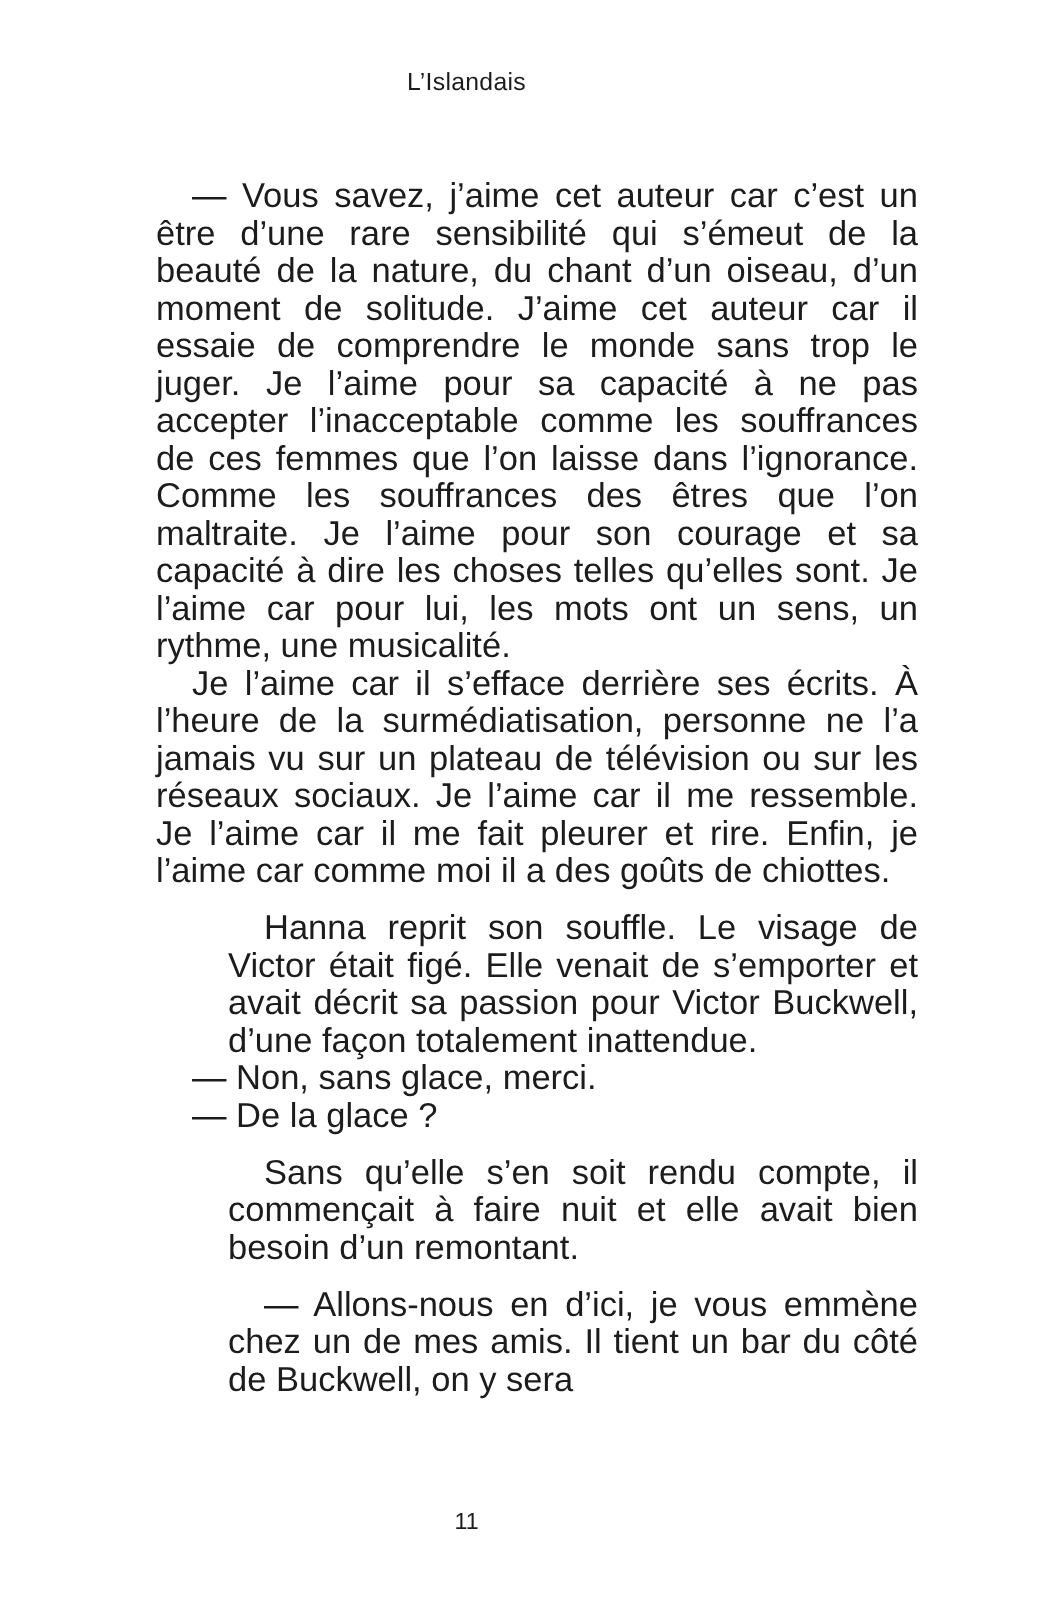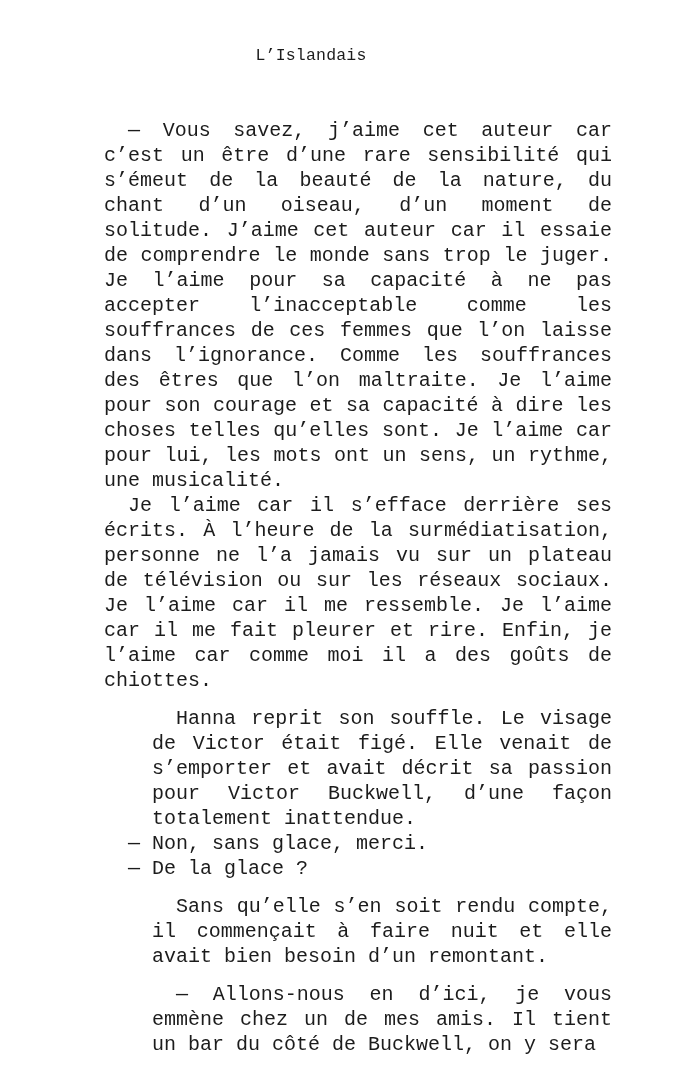--- a/index.html
+++ b/index.html
@@ -5,39 +5,39 @@
   html, body {
     margin: 0;
     padding: 0;
     background: #ffffff;
   }
   .page {
     position: relative;
     width: 622px;
     height: 1080px;
     background: #ffffff;
-    font-family: Liberation Mono, monospace;
+    font-family: Liberation Sans, sans-serif;
     color: #1c1c1c;
     overflow: hidden;
   }
   .running-head {
     position: absolute;
     top: 46px;
     left: 0;
     right: 0;
     text-align: center;
     font-size: 16.5px;
     letter-spacing: 0.2px;
   }
   .body-text {
     position: absolute;
     top: 118px;
     left: 104px;
     width: 508px;
-    font-size: 20px;
+    font-size: 23px;
     line-height: 25px;
     text-align: justify;
     text-justify: inter-word;
   }
   .body-text p {
     margin: 0;
     padding: 0;
     text-indent: 24px;
   }
   .body-text p.space-before {
@@ -63,14 +63,15 @@
   <div class="body-text">
     <p>— Vous savez, j’aime cet auteur car c’est un être d’une rare sensibilité qui s’émeut de la beauté de la nature, du chant d’un oiseau, d’un moment de solitude. J’aime cet auteur car il essaie de comprendre le monde sans trop le juger. Je l’aime pour sa capacité à ne pas accepter l’inacceptable comme les souffrances de ces femmes que l’on laisse dans l’ignorance. Comme les souffrances des êtres que l’on maltraite. Je l’aime pour son courage et sa capacité à dire les choses telles qu’elles sont. Je l’aime car pour lui, les mots ont un sens, un rythme, une musicalité.</p>
     <p>Je l’aime car il s’efface derrière ses écrits. À l’heure de la surmédiatisation, personne ne l’a jamais vu sur un plateau de télévision ou sur les réseaux sociaux. Je l’aime car il me ressemble. Je l’aime car il me fait pleurer et rire. Enfin, je l’aime car comme moi il a des goûts de chiottes.</p>
     <p class="space-before">Hanna reprit son souffle. Le visage de Victor était figé. Elle venait de s’emporter et avait décrit sa passion pour Victor Buckwell, d’une façon totalement inattendue.</p>
     <p>— Non, sans glace, merci.</p>
     <p>— De la glace ?</p>
     <p class="space-before">Sans qu’elle s’en soit rendu compte, il commençait à faire nuit et elle avait bien besoin d’un remontant.</p>
     <p class="space-before">— Allons-nous en d’ici, je vous emmène chez un de mes amis. Il tient un bar du côté de Buckwell, on y sera</p>
   </div>
 
+  <div class="page-number">11</div>
 
 </div>
 
 </body></html>

